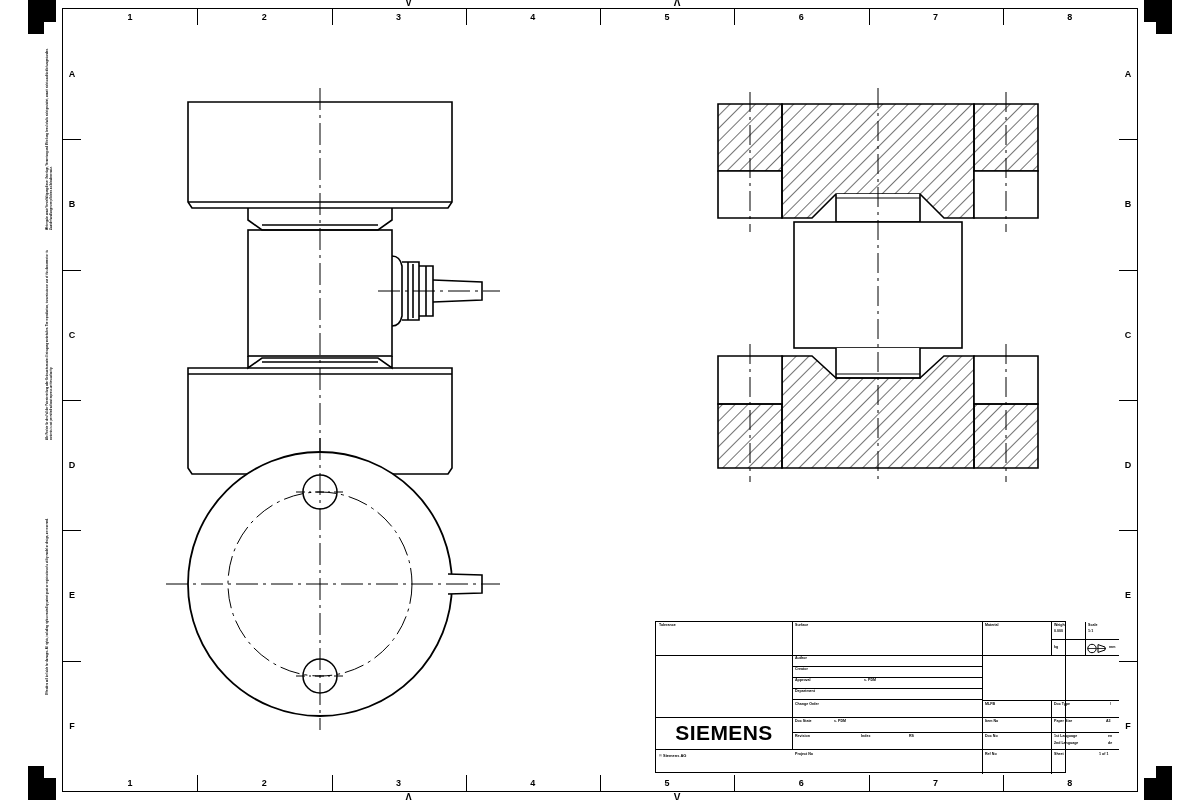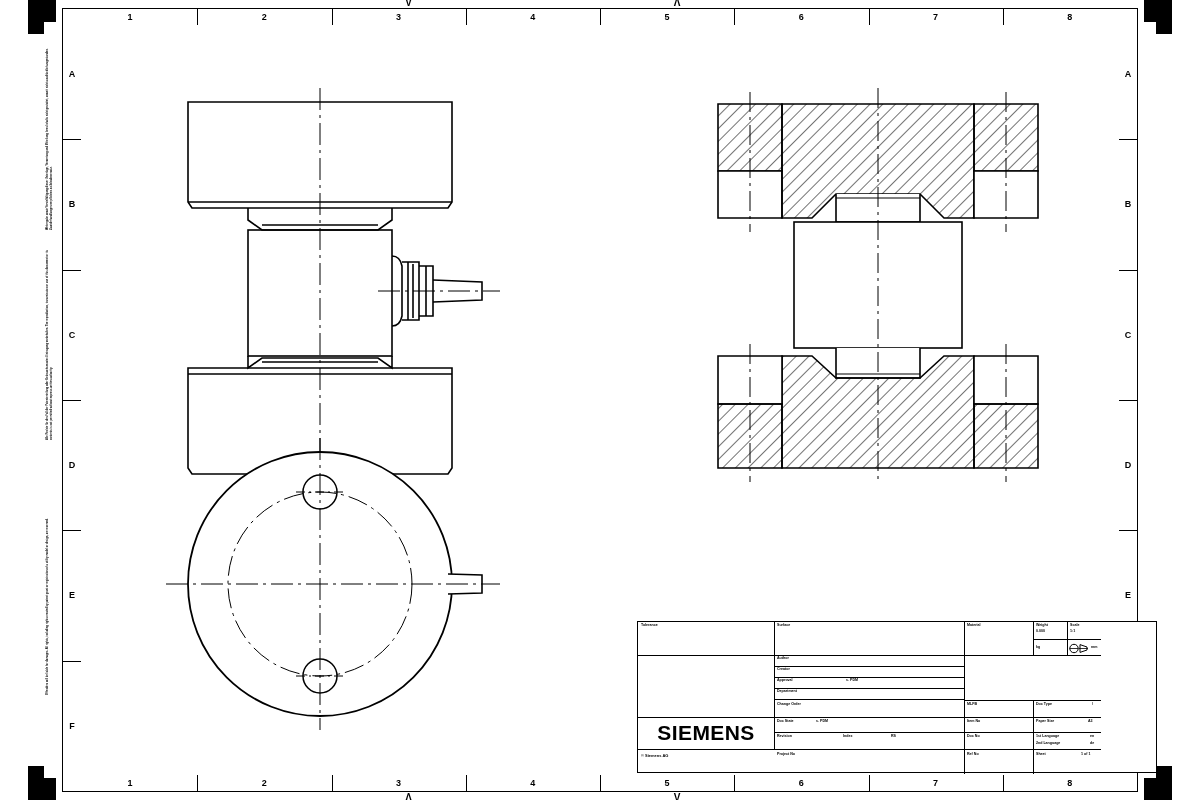--- a/index.html
+++ b/index.html
@@ -77,22 +77,22 @@
   #canvas {
     position: absolute;
     left: 82px; top: 26px;
     width: 1036px; height: 748px;
   }
   #canvas svg { display: block; }
 
   
   #title-block {
     position: absolute;
-    left: 637px; top: 621px;
-    width: 520px; height: 152px;
+    left: 655px; top: 621px;
+    width: 411px; height: 152px;
     border: 1.4px solid #000;
     background: #fff;
     font-family: "Liberation Sans", sans-serif;
   }
   .tb-lbl {
     position: absolute;
     left: 2px; top: 1px;
     font-size: 3.6px;
     font-weight: bold;
     color: #000;

